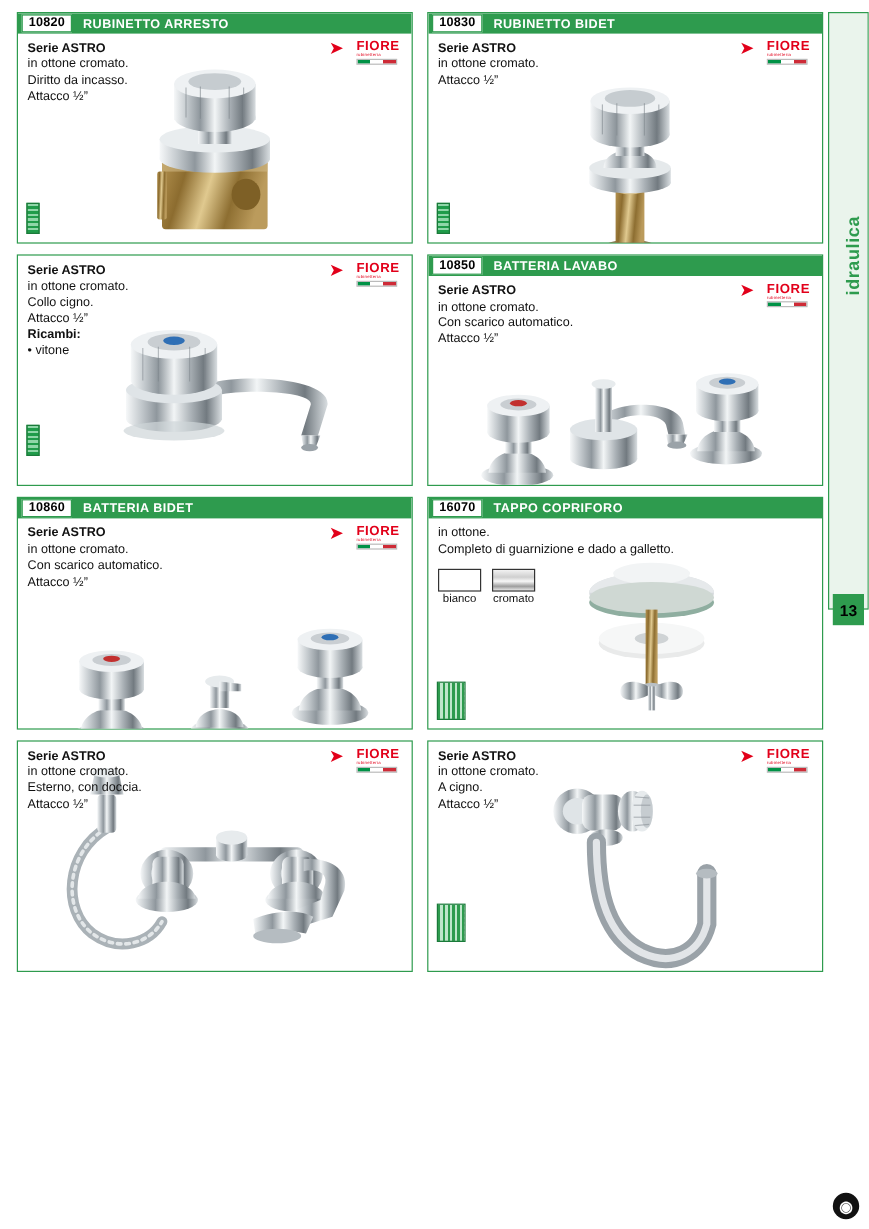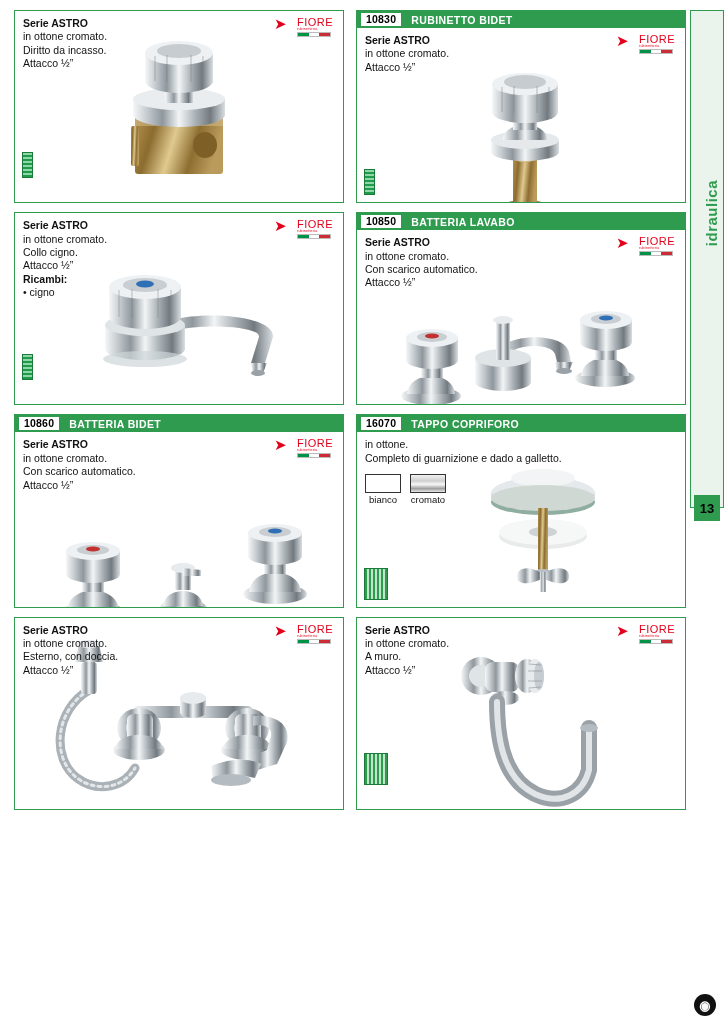--- a/index.html
+++ b/index.html
@@ -78,21 +78,21 @@
     right:7px;top:5px;
     width:62px;height:22px;
     z-index:5;
   }
   .logo .horse{
     position:absolute;left:0;top:0;width:22px;height:15px;
     color:#e2001a;font-size:15px;line-height:15px;
   }
   .logo .name{
     position:absolute;left:23px;top:0;
-    font-size:11px;font-weight:normal;color:#e2001a;
+    font-size:11px;font-weight:bold;color:#e2001a;
     letter-spacing:0.5px;
   }
   .logo .sub{
     position:absolute;left:23px;top:11px;
     font-size:3.6px;color:#e2001a;letter-spacing:0.2px;
     line-height:4.2px;
   }
   .flag{
     position:absolute;left:23px;top:16px;width:34px;height:5px;
     background:linear-gradient(to right,#009246 0 33.3%,#ffffff 33.3% 66.6%,#ce2b37 66.6% 100%);
@@ -176,20 +176,24 @@
   .box.cromato{background:linear-gradient(to bottom,#f2f2f2 0%,#cfcfcf 35%,#f7f7f7 55%,#9e9e9e 80%,#e8e8e8 100%);}
 </style>
 </head>
 <body>
 
 <div class="page">
 
   <div class="grid">
 
     <div class="card">
+      <div class="card-head">
+        <span class="code">10820</span>
+        <span class="card-title">RUBINETTO ARRESTO</span>
+      </div>
       <div class="card-body">
         <div class="desc">
           <div class="b">Serie ASTRO</div>
           <div>in ottone cromato.</div>
           <div>Diritto da incasso.</div>
           <div>Attacco ½”</div>
         </div>
         <div class="logo">
           <div class="horse">➤</div>
           <div class="name">FIORE</div>
@@ -291,21 +295,21 @@
     </div>
 
     <div class="card">
       <div class="card-body">
         <div class="desc">
           <div class="b">Serie ASTRO</div>
           <div>in ottone cromato.</div>
           <div>Collo cigno.</div>
           <div>Attacco ½”</div>
           <div class="b">Ricambi:</div>
-          <div>• cigno</div>
+          <div>• vitone</div>
         </div>
         <div class="logo">
           <div class="horse">➤</div>
           <div class="name">FIORE</div>
           <div class="sub">rubinetteria</div>
           <div class="flag"></div>
         </div>
         <div class="swatch"></div>
         <div class="prod">
           <svg viewBox="0 0 330 210" width="330" height="210" preserveAspectRatio="xMidYMid meet">
@@ -543,21 +547,21 @@
           </svg>
         </div>
       </div>
     </div>
 
     <div class="card">
       <div class="card-body">
         <div class="desc">
           <div class="b">Serie ASTRO</div>
           <div>in ottone cromato.</div>
-          <div>A muro.</div>
+          <div>A cigno.</div>
           <div>Attacco ½”</div>
         </div>
         <div class="logo">
           <div class="horse">➤</div>
           <div class="name">FIORE</div>
           <div class="sub">rubinetteria</div>
           <div class="flag"></div>
         </div>
         <div class="swatch sq"></div>
         <div class="prod">

